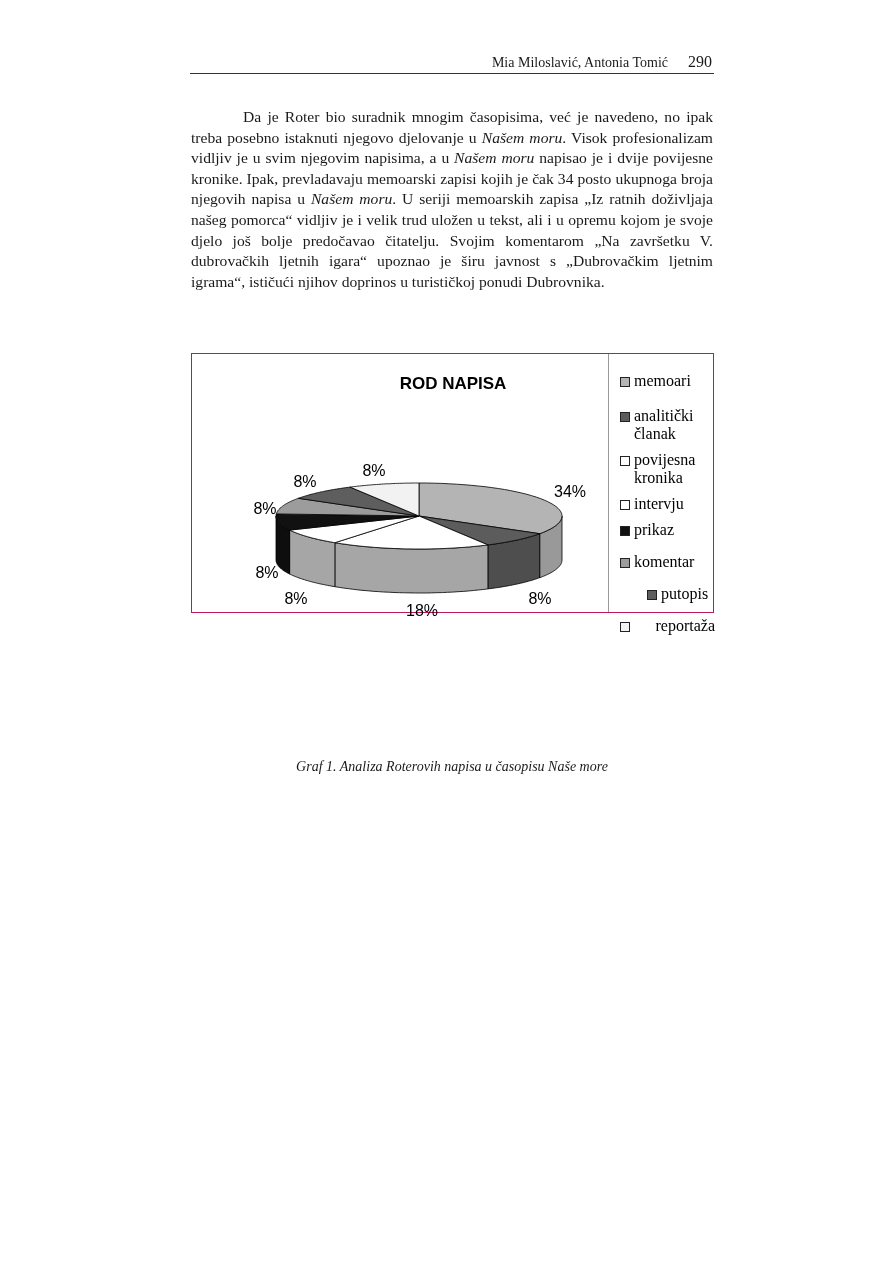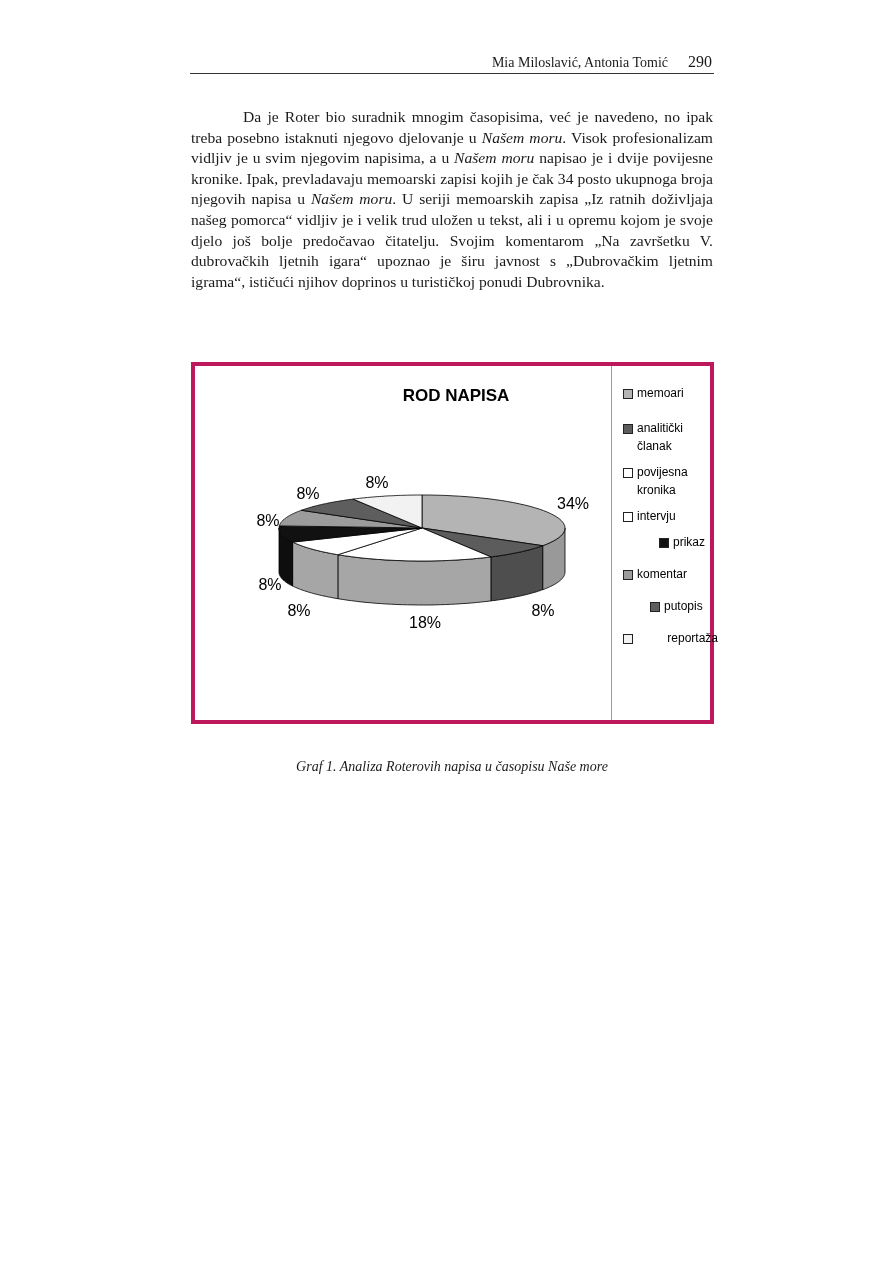--- a/index.html
+++ b/index.html
@@ -4,24 +4,24 @@
 <style>
   html, body { margin:0; padding:0; background:#ffffff; }
   body { width:892px; height:1263px; position:relative; overflow:hidden; }
   .serif { font-family: "Liberation Serif", "DejaVu Serif", serif; color:#1a1a1a; }
   .header { position:absolute; left:190px; top:44px; width:524px; height:22px; border-bottom:1px solid #333;margin-top:7px; }
   .header .authors { position:absolute; right:46px; top:4px; font-size:14px; }
   .header .page-no { position:absolute; right:2px; top:2px; font-size:16px; }
   .para { position:absolute; left:191px; top:107px; width:522px; font-size:15.6px; line-height:20.6px; text-align:justify; }
   .para .indent { display:inline-block; width:52px; }
   .para i { font-style:italic; }
-  .chart-frame { position:absolute; left:191px; top:362px; width:523px; height:362px; border:4px solid #be185d; background:#fff; box-sizing:border-box; }
+  .chart-frame { position:absolute; left:191px; top:353px; width:523px; height:260px; border:1px solid #be185d; background:#fff; box-sizing:border-box; }
   .legend-sep { position:absolute; left:416px; top:0; width:1px; height:100%; background:#999; }
   .chart-title { position:absolute; left:186px; top:20px; width:150px; text-align:center; font-family:"Liberation Sans", sans-serif; font-weight:bold; font-size:17px; color:#000; }
-  .legend { position:absolute; left:428px; top:18px; width:95px; font-family:Liberation Sans, sans-serif; font-size:12px; line-height:18px; color:#000; }
+  .legend { position:absolute; left:428px; top:18px; width:95px; font-family:Liberation Serif, serif; font-size:16px; line-height:18px; color:#000; }
   .legend-item { position:relative; padding-left:14px; }
   .legend-swatch { position:absolute; left:0; bottom:3px; width:8px; height:8px; border:1px solid #222; }
   svg text { font-family:"Liberation Sans", sans-serif; }
   .caption { position:absolute; left:191px; top:759px; width:522px; text-align:center; font-size:14px; font-style:italic; }
 </style>
 </head>
 <body>
 
 <div class="header serif">
   <span class="authors">Mia Miloslavić, Antonia Tomić</span>
@@ -70,21 +70,21 @@
       </div>
       <div class="legend-item" style="margin-top: 8px;">
         <span class="legend-swatch" style="background: rgb(255, 255, 255); bottom: 21px;"></span>
         <div>povijesna</div>
         <div>kronika</div>
       </div>
       <div class="legend-item" style="margin-top: 8px;">
         <span class="legend-swatch" style="background: rgb(255, 255, 255); bottom: 3px;"></span>
         <div>intervju</div>
       </div>
-      <div class="legend-item" style="margin-top: 8px; margin-left: 36px;">
+      <div class="legend-item" style="margin-top: 8px;">
         <span class="legend-swatch" style="background: rgb(17, 17, 17); bottom: 3px;"></span>
         <div>prikaz</div>
       </div>
       <div class="legend-item" style="margin-top: 14px;">
         <span class="legend-swatch" style="background: rgb(156, 156, 156); bottom: 3px;"></span>
         <div>komentar</div>
       </div>
       <div class="legend-item" style="margin-top: 14px; margin-left: 27px;">
         <span class="legend-swatch" style="background: rgb(94, 94, 94); bottom: 3px;"></span>
         <div>putopis</div>

